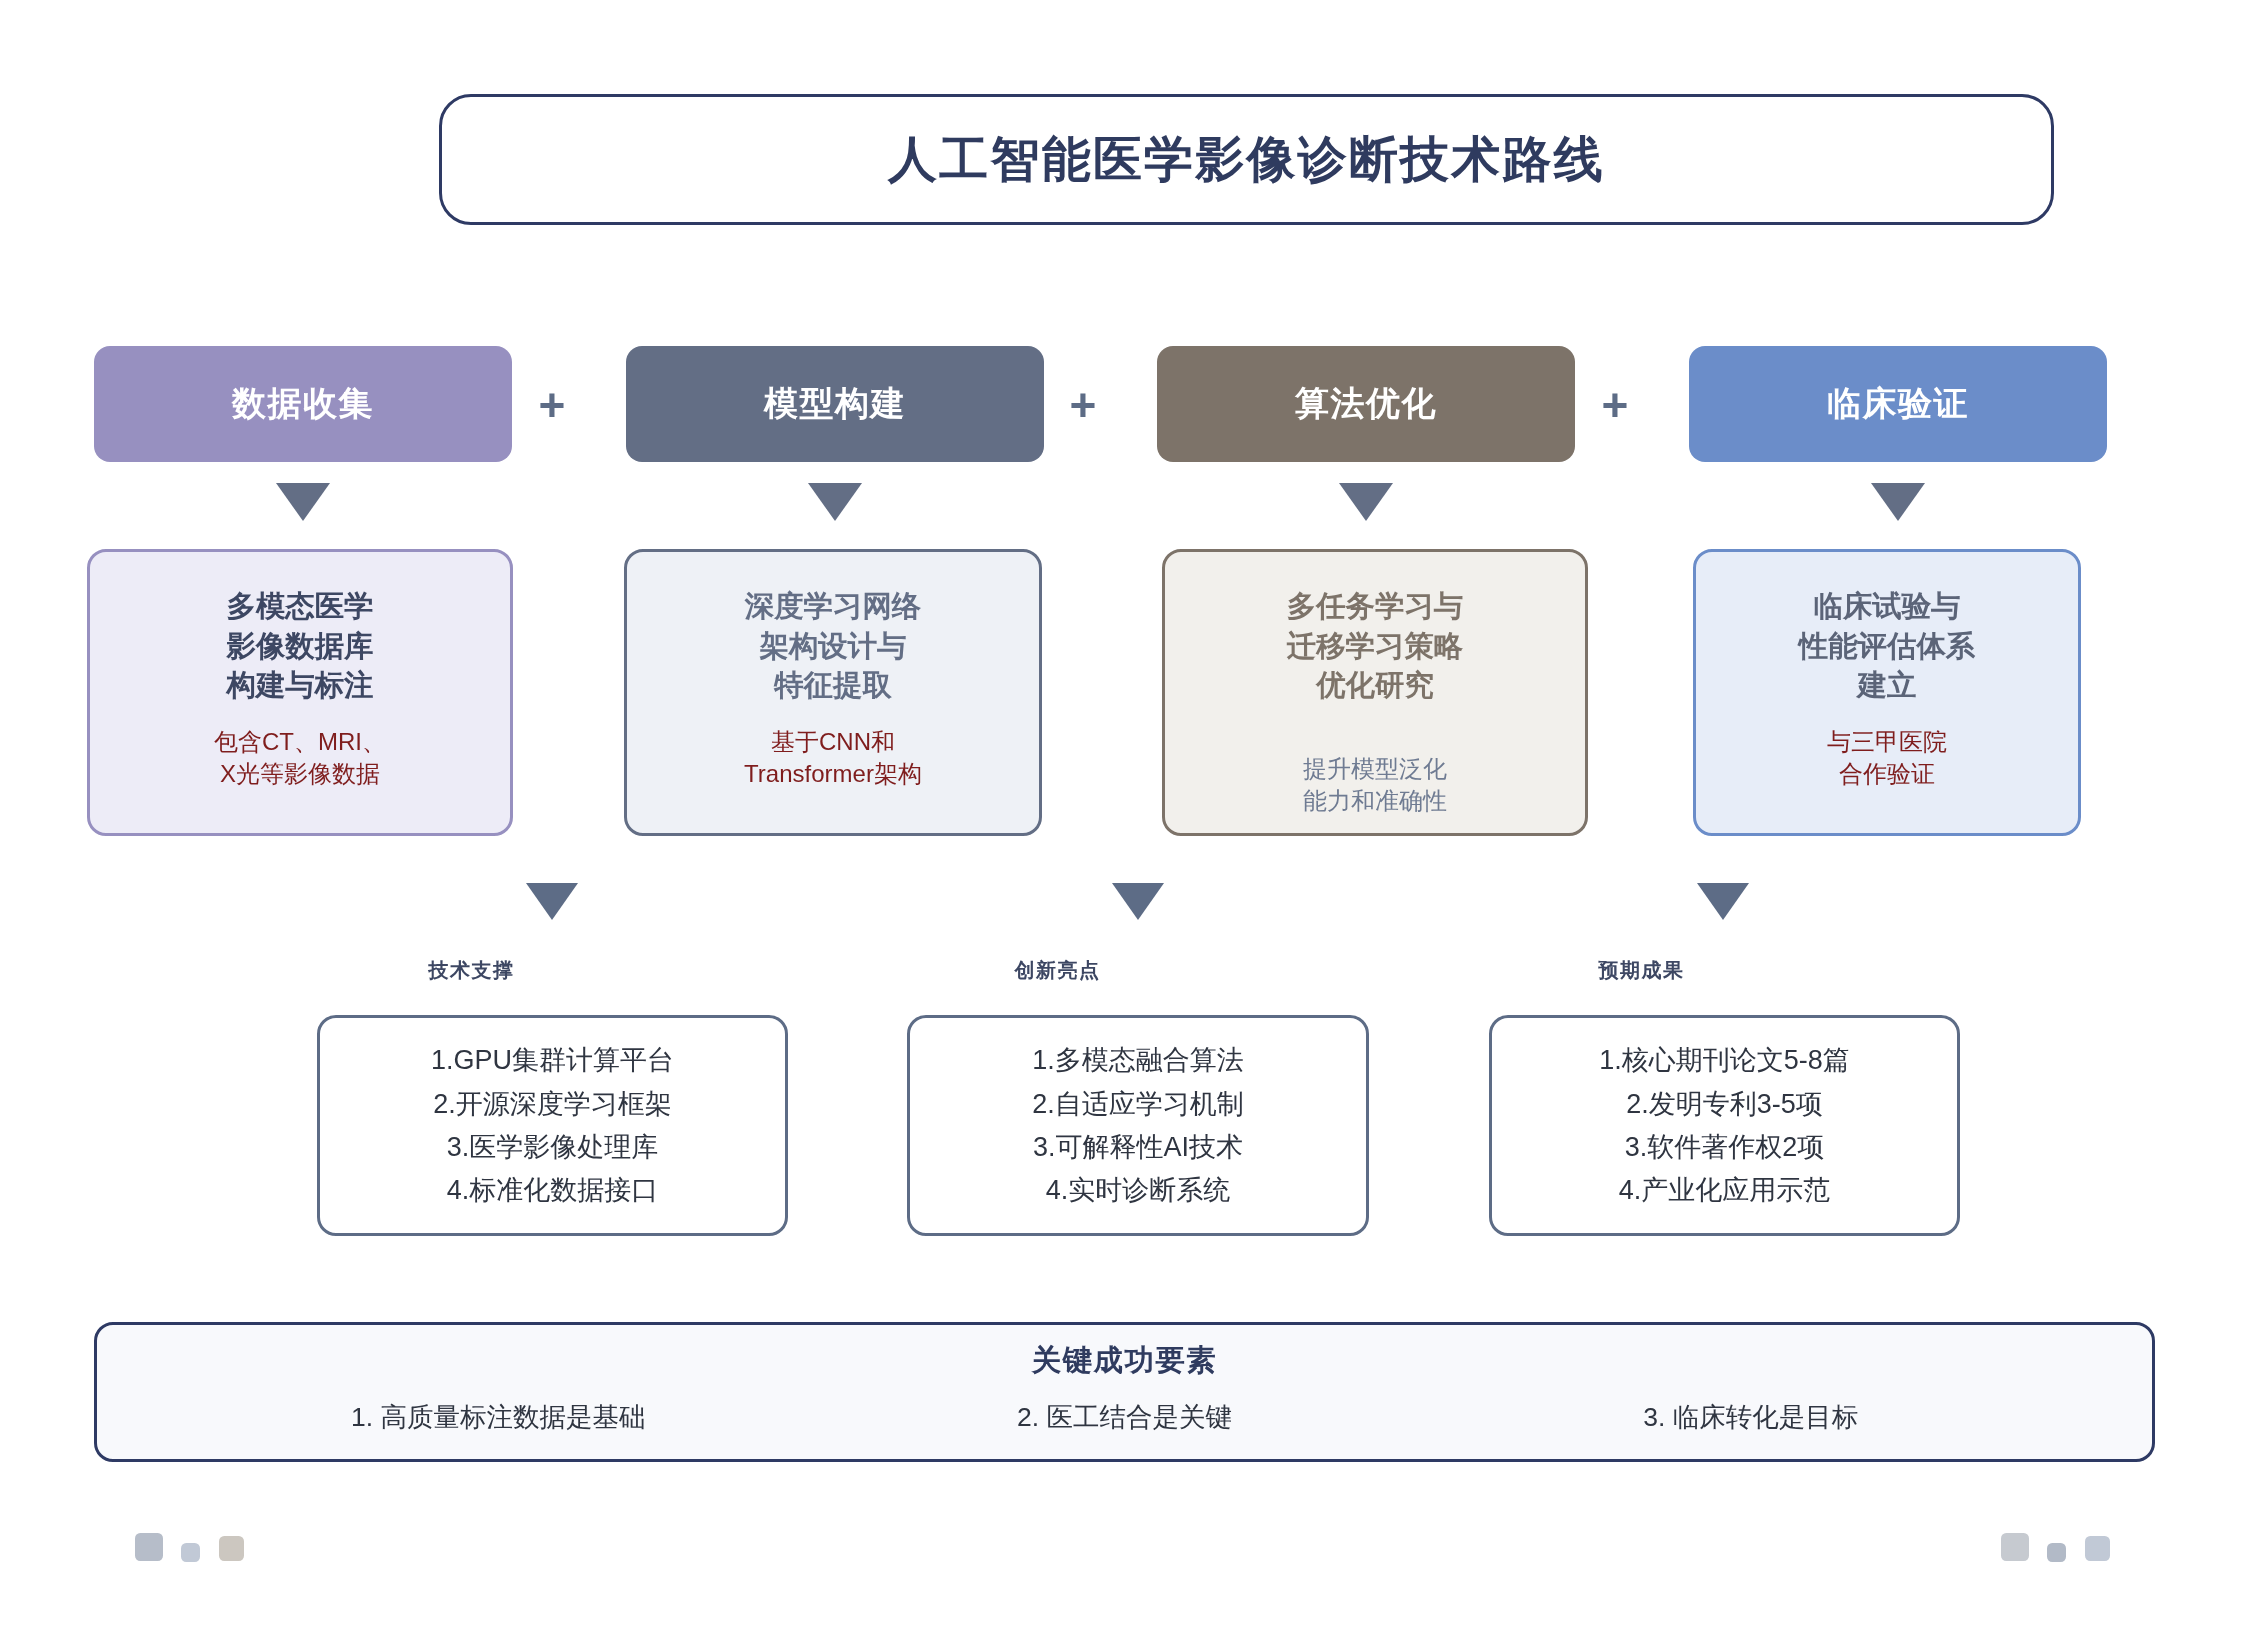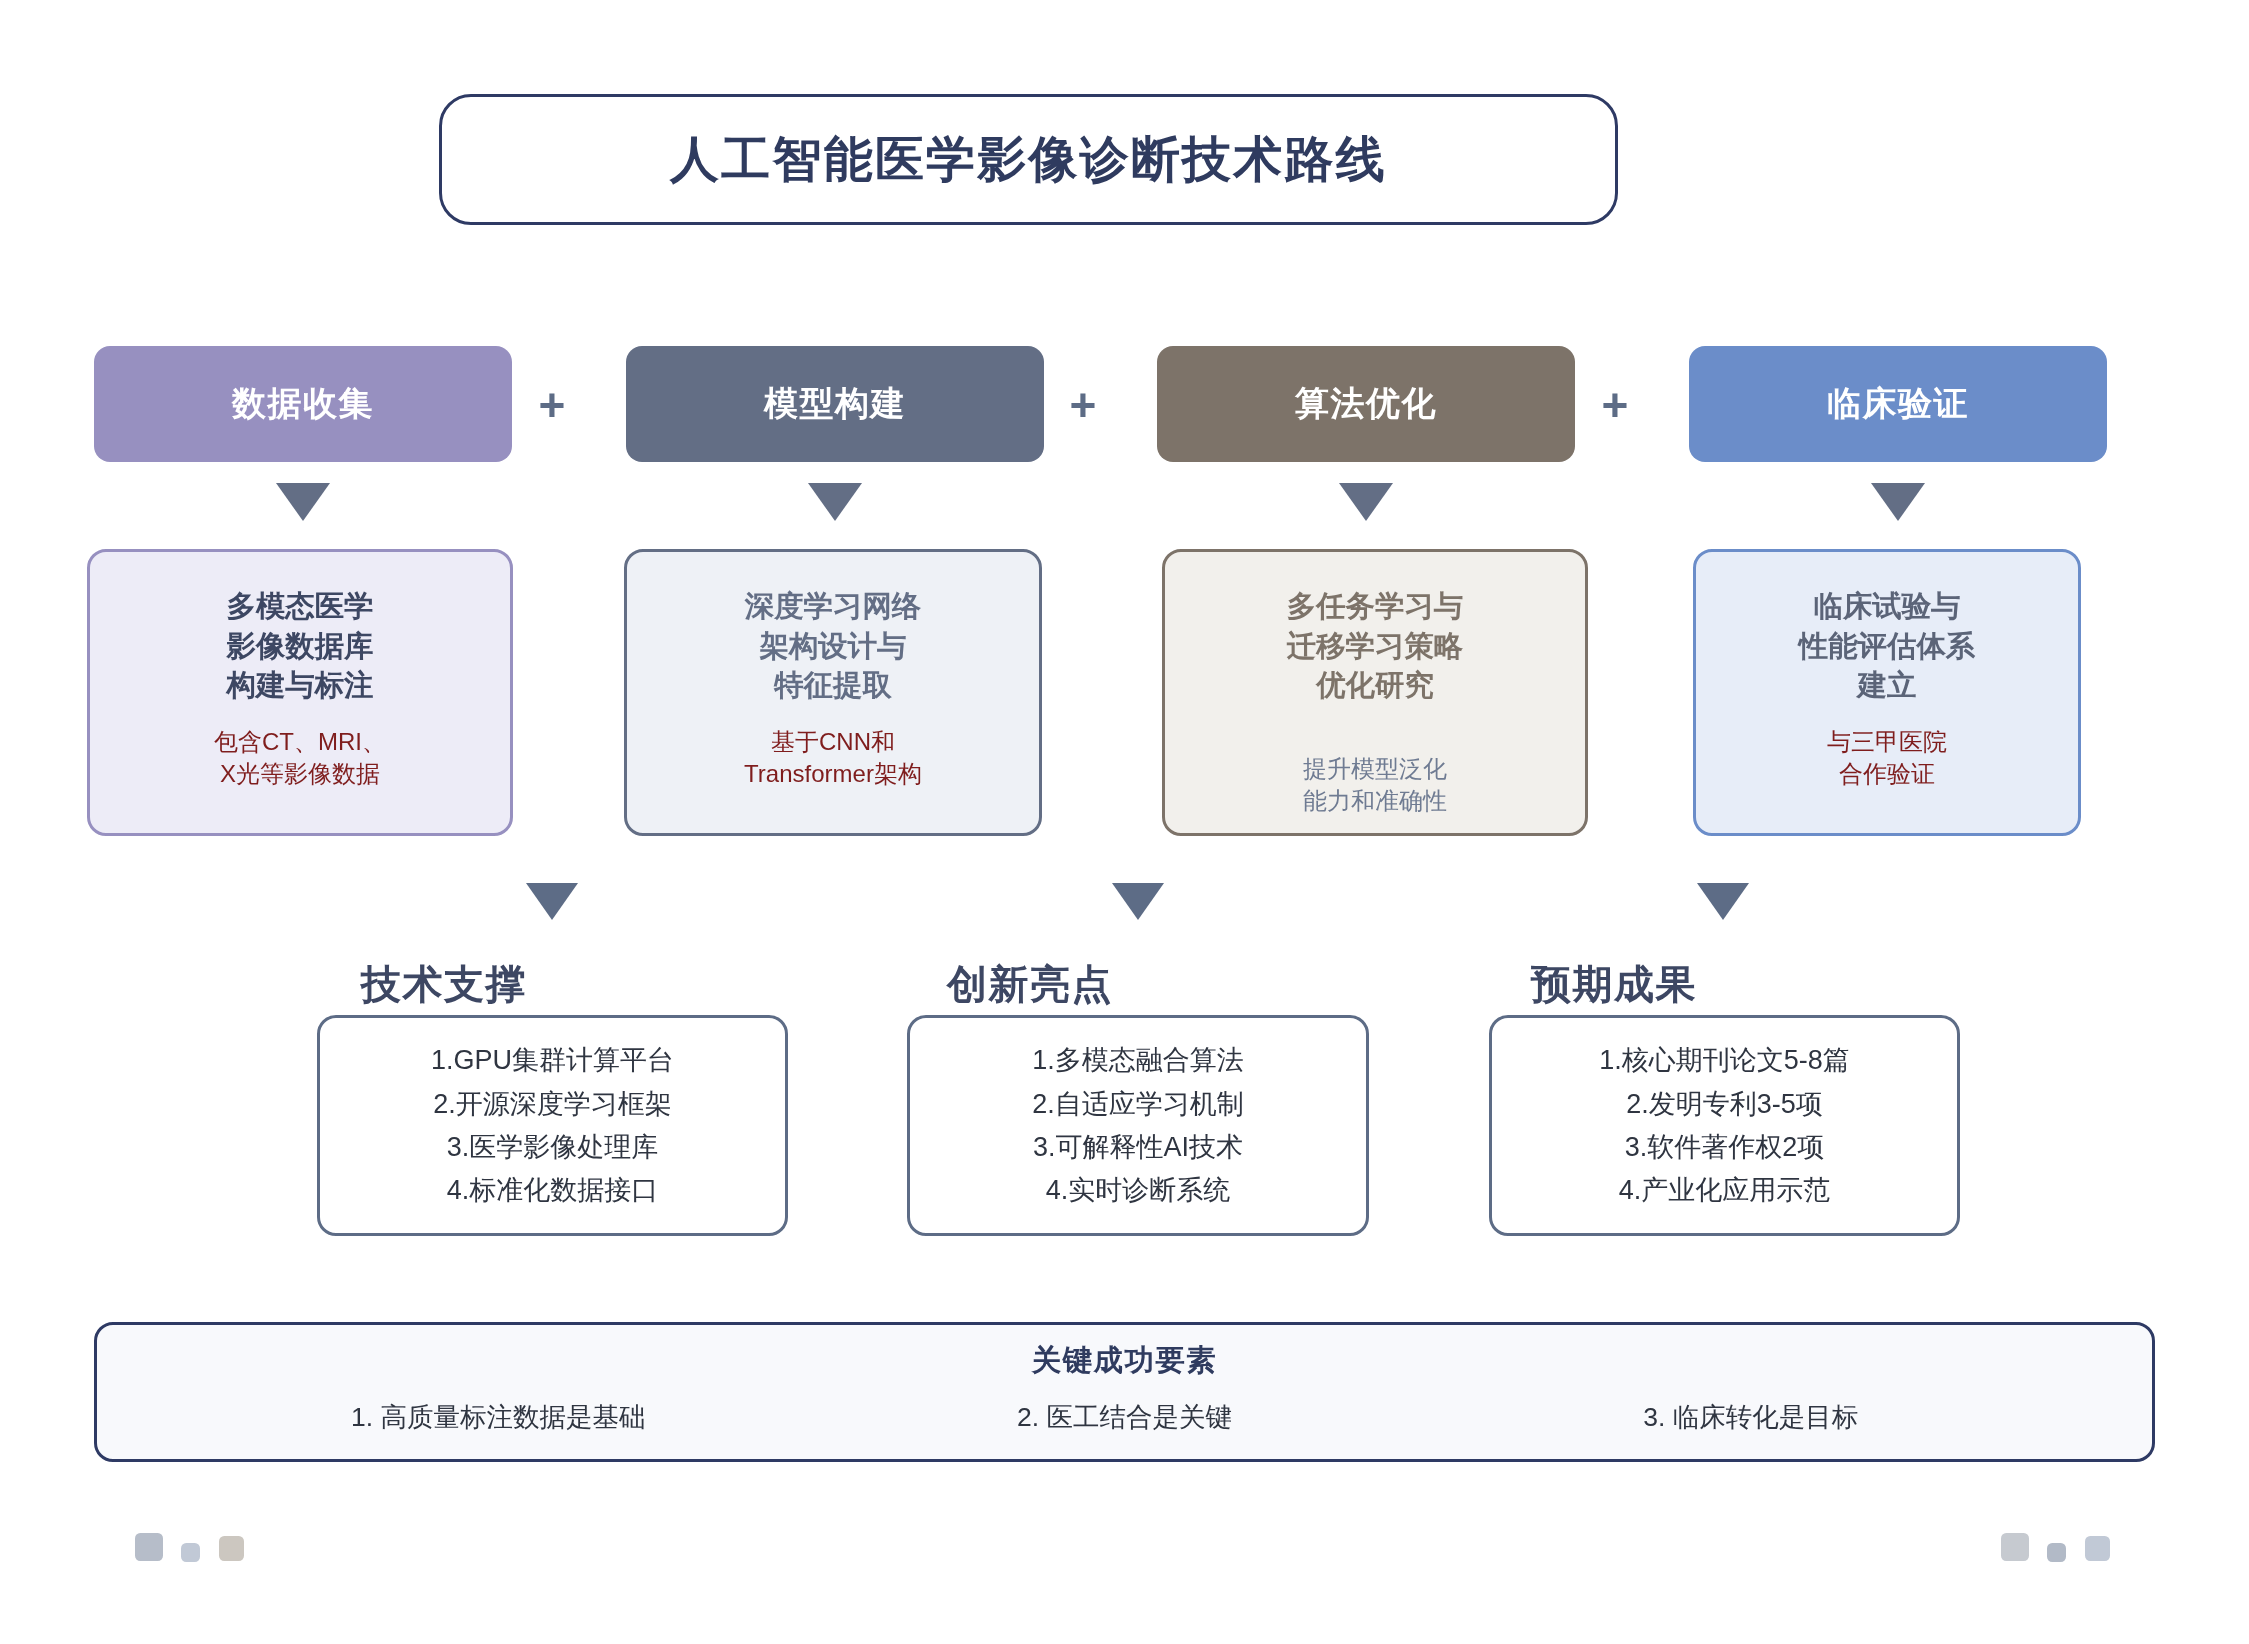--- a/index.html
+++ b/index.html
@@ -8,21 +8,21 @@
     background: #ffffff;
     font-family: "Liberation Sans", "DejaVu Sans", sans-serif;
     overflow: hidden;
   }
   .canvas { position: relative; width: 2250px; height: 1645px; background: #ffffff; }
 
   
   .title-box {
     position: absolute;
     left: 439px; top: 94px;
-    width: 1179px; height: 131px;
+    width: 1615px; height: 131px;
     border: 3.7px solid #2e3a64;
     border-radius: 32px;
     background: #ffffff;
     display: flex; align-items: center; justify-content: center;
   }
   .title-text {
     font-size: 49px; font-weight: bold; color: #2f3b5f;
     letter-spacing: 2.2px;
   }
 
@@ -101,22 +101,22 @@
     border-right: 26px solid transparent;
     border-top: 37px solid #5d6c86;
   }
   .b0 { left: 526px;  top: 883px; }
   .b1 { left: 1112px; top: 883px; }
   .b2 { left: 1697px; top: 883px; }
 
   
   .sect-title {
     position: absolute; top: 957px; height: 44px;
-    font-size: 40px; font-weight: bold; color: #3d4763;
-    letter-spacing: 1.5px;
+    font-size: 20px; font-weight: bold; color: #3d4763;
+    text-align: center; letter-spacing: 1.5px;
   }
   .st0 { left: 361px;  width: 221px; }
   .st1 { left: 947px; width: 221px; }
   .st2 { left: 1531px; width: 221px; }
 
   .list-box {
     position: absolute; top: 1015px; height: 221px;
     border: 3.7px solid #5d6c86;
     border-radius: 19px;
     background: #ffffff;

